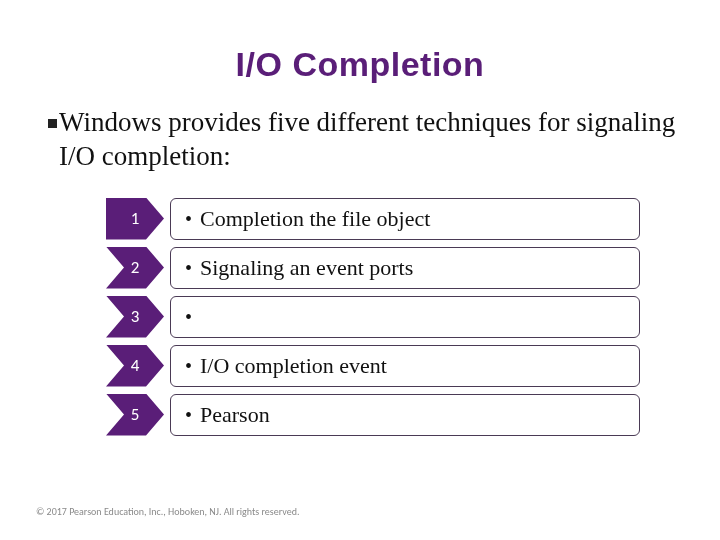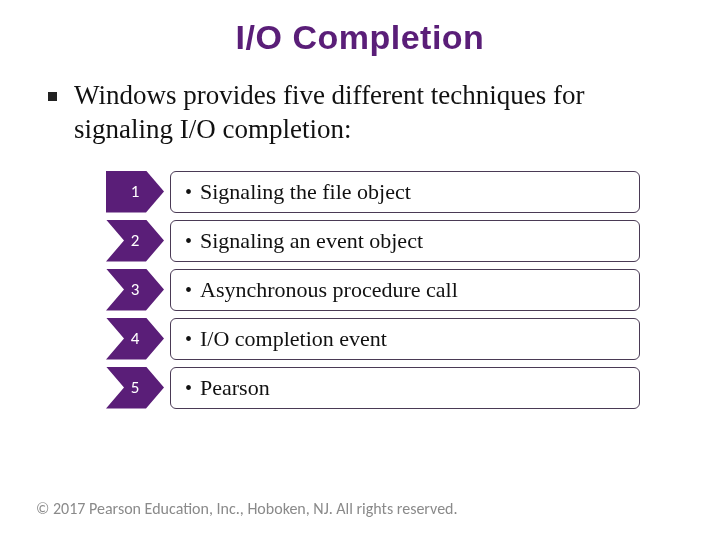--- a/index.html
+++ b/index.html
@@ -6,22 +6,23 @@
   html, body { width: 720px; height: 540px; background: #fff; font-family: "Times New Roman", Times, serif; }
   .slide { position: relative; width: 720px; height: 540px; padding: 18px 36px 0 36px; }
   .title {
     text-align: center;
     font-family: Impact, "Arial Black", sans-serif;
     font-weight: 700;
     font-size: 34px;
     color: #5a1e78;
     letter-spacing: 0.5px;
     margin-bottom: 22px;
+    margin-top: 27px;
   }
-  .intro-wrap { display: flex; gap: 17px; padding-left: 12px; padding-right: 4px; margin-bottom: 24px; }
+  .intro-wrap { display: flex; gap: 2px; padding-left: 12px; padding-right: 4px; margin-bottom: 24px; }
   .bullet-sq { width: 9px; height: 9px; background: #222; flex: 0 0 auto; margin-top: 13px; }
   .intro { font-size: 27px; line-height: 1.25; color: #111; }
   .list { padding-left: 70px; padding-right: 44px; display: flex; flex-direction: column; gap: 7px; }
   .row { display: flex; align-items: stretch; height: 42px; }
   .chev {
     position: relative;
     flex: 0 0 58px;
     background: #5a1e78;
     color: #fff;
     display: flex;
@@ -50,56 +51,55 @@
     font-size: 22px;
     color: #111;
     background: #fff;
   }
   .pill .dot { margin-right: 8px; font-size: 20px; line-height: 1; }
   .footer {
     position: absolute;
     left: 36px;
     bottom: 22px;
     font-family: Calibri, Arial, sans-serif;
-    font-size: 16px;
+    font-size: 10px;
     color: #8a8a8a;
   }
 </style>
 </head>
 <body>
 
 <div class="slide">
 
   <h1 class="title">I/O Completion</h1>
 
   <div class="intro-wrap">
     <div class="bullet-sq"></div>
     <div class="intro">Windows provides five different techniques for signaling I/O completion:</div>
   </div>
 
   <div class="list">
     <div class="row">
       <div class="chev firstchev">1</div>
       <div class="pill">
         <span class="dot">•</span>
-        <span>Signaling the file object</span>
+        <span>Completion the file object</span>
       </div>
     </div>
     <div class="row">
       <div class="chev">2</div>
       <div class="pill">
         <span class="dot">•</span>
-        <span>Signaling an event object</span>
+        <span>Signaling an event ports</span>
       </div>
     </div>
     <div class="row">
       <div class="chev">3</div>
       <div class="pill">
         <span class="dot">•</span>
-        <span>Asynchronous procedure call</span>
       </div>
     </div>
     <div class="row">
       <div class="chev">4</div>
       <div class="pill">
         <span class="dot">•</span>
         <span>I/O completion event</span>
       </div>
     </div>
     <div class="row">

